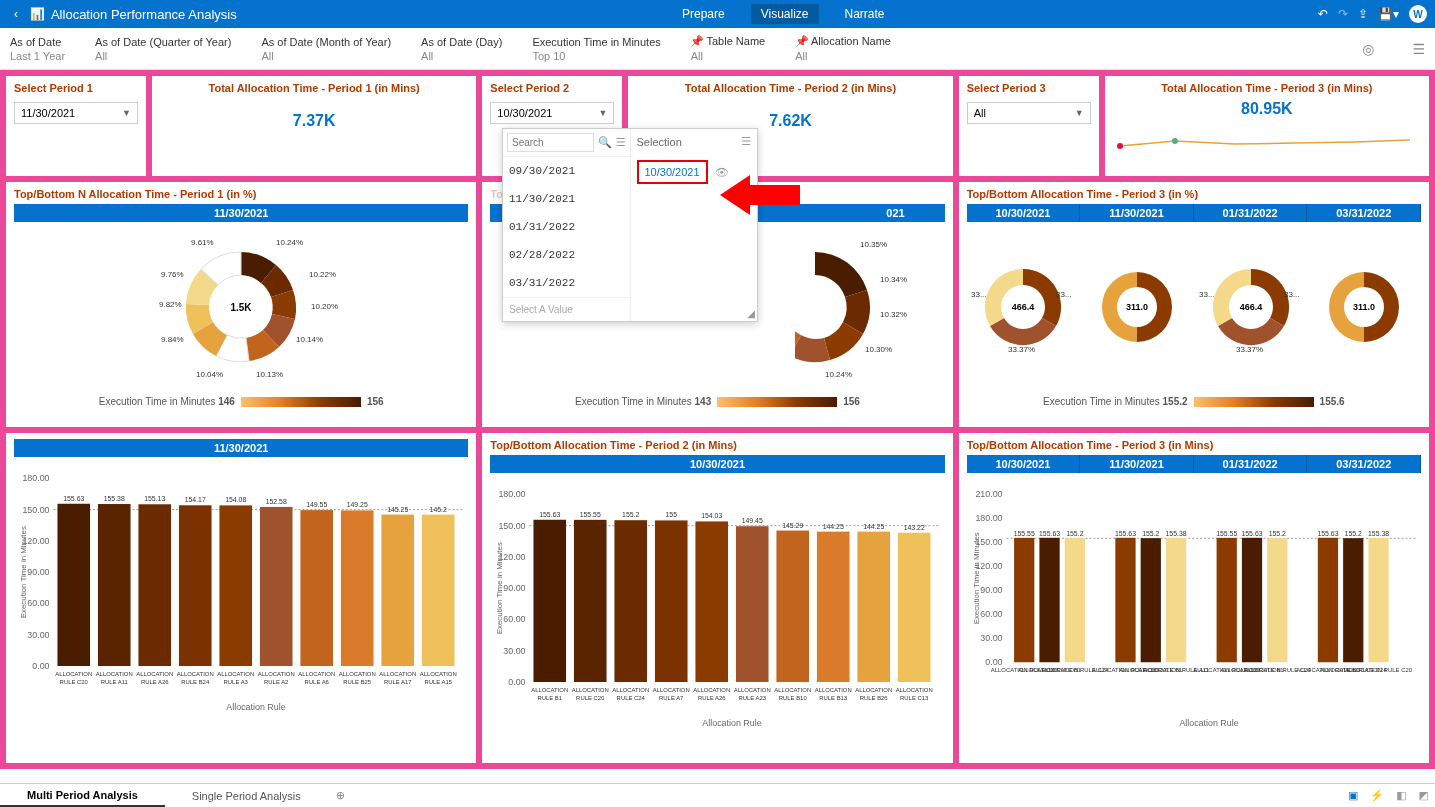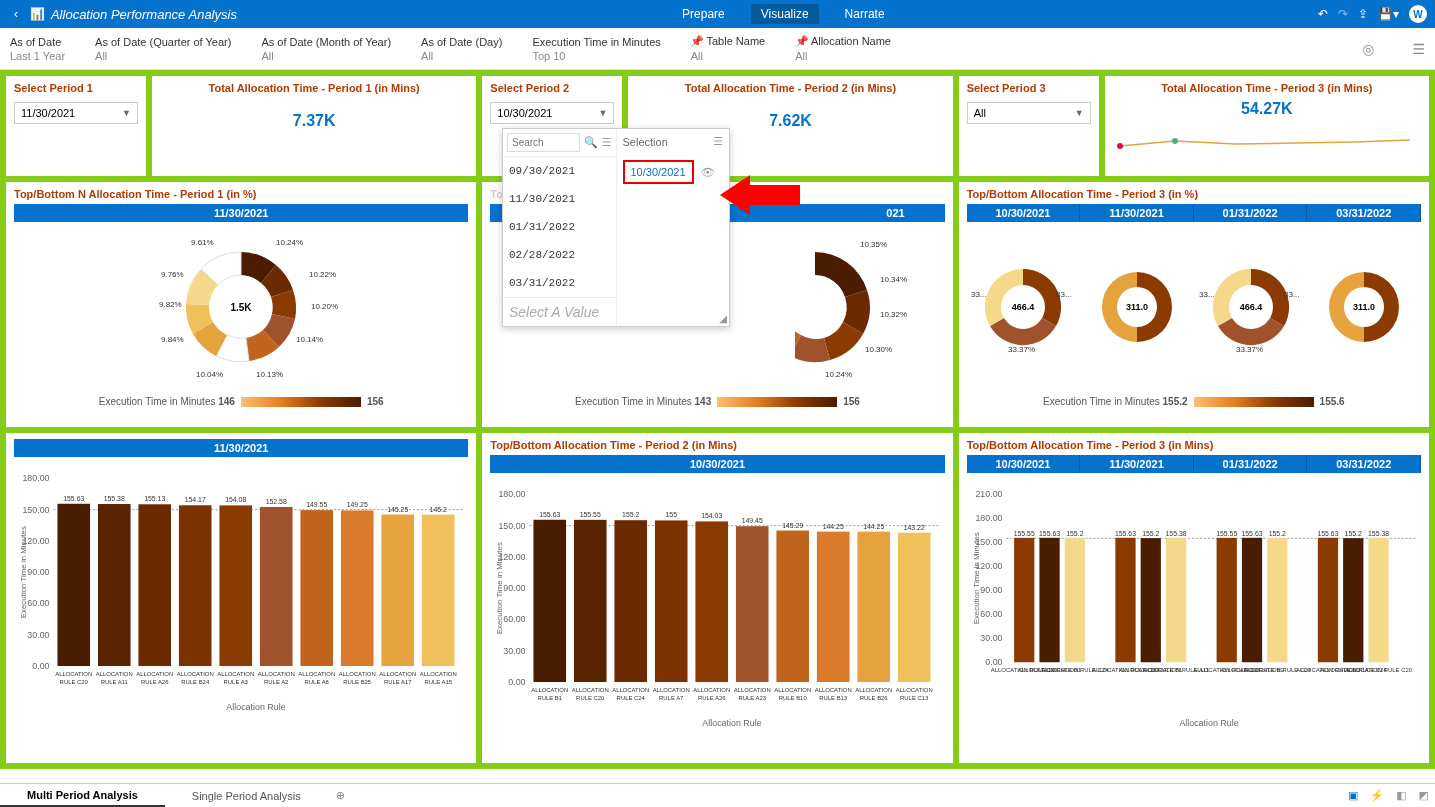--- a/index.html
+++ b/index.html
@@ -1,36 +1,36 @@
 <!DOCTYPE html>
 <html><head>
 <meta charset="utf-8">
 <style>
 * { margin:0; padding:0; box-sizing:border-box; font-family:Arial,Helvetica,sans-serif; }
 body { background:#fff; width:1435px; height:807px; overflow:hidden; position:relative; }
 .topbar { background:#0572ce; height:28px; display:flex; align-items:center; color:#fff; font-size:12px; padding:0 8px; }
 .topbar .back { width:16px; text-align:center; cursor:pointer; }
 .topbar .chart-ico { margin:0 6px; }
-.topbar .title { flex:0 0 auto; font-size:13px; margin-right:12px;font-style:italic; }
+.topbar .title { flex:0 0 auto; font-size:13px; margin-right:12px; }
 .topbar .tabs { flex:1; display:flex; justify-content:center; gap:16px; }
 .topbar .tab { padding:3px 10px; border-radius:2px; cursor:pointer; }
 .topbar .tab.active { background:#045a9e; }
 .topbar .right-icons { display:flex; gap:10px; align-items:center; }
 .topbar .right-icons span { cursor:pointer; }
 .topbar .avatar { width:18px; height:18px; border-radius:50%; background:#fff; color:#0572ce; display:flex; align-items:center; justify-content:center; font-size:10px; font-weight:bold; }
 
 .filterbar { height:42px; display:flex; align-items:center; padding:4px 10px; border-bottom:1px solid #ddd; font-size:11px; gap:30px; }
 .filterbar .filter { display:flex; flex-direction:column; gap:2px; }
 .filterbar .filter .fname { color:#333; }
 .filterbar .filter .fval { color:#888; }
 .filterbar .pin { color:#0572ce; margin-right:2px; }
 .filterbar .spacer { flex:1; }
 .filterbar .ricon { color:#888; cursor:pointer; font-size:14px; margin-left:8px; }
 
-.grid { display:grid; grid-template-columns: repeat(3, 1fr); grid-template-rows: 100px 245px 330px; gap:6px; padding:6px; background:#84cc16; }
+.grid { display:grid; grid-template-columns: repeat(3, 1fr); grid-template-rows: 100px 245px 330px; gap:6px; padding:6px; background:#ec4899; }
 .row1 { display:grid; grid-template-columns: 140px 1fr; gap:6px; }
 .card { background:#fff; padding:6px 8px; position:relative; }
 .card-title { color:#b23c00; font-size:11px; font-weight:bold; margin-bottom:4px; }
 .big-num { color:#0572ce; font-size:16px; font-weight:bold; text-align:center; margin-top:18px; }
 .select-lbl { color:#b23c00; font-size:11px; font-weight:bold; margin-bottom:8px; display:block; }
 .dropdown { border:1px solid #ccc; padding:4px 6px; font-size:11px; display:flex; justify-content:space-between; align-items:center; cursor:pointer; background:#fff; }
 .dropdown .caret { color:#666; font-size:9px; }
 
 .chart-head { background:#0572ce; color:#fff; text-align:center; font-size:11px; padding:3px 0; font-weight:bold; }
 .chart-head-row { display:flex; }
@@ -49,26 +49,26 @@
 .barchart { height:260px; display:flex; flex-direction:column; }
 .bars-svg { flex:1; }
 .axis-lbl { font-size:9px; fill:#666; }
 .bar-val { font-size:7px; fill:#333; text-anchor:middle; }
 .bar-cat { font-size:6px; fill:#333; text-anchor:middle; }
 .ylabel { font-size:8px; fill:#666; }
 .xlabel { font-size:9px; fill:#666; text-anchor:middle; }
 
 .spark { position:absolute; left:10px; right:10px; bottom:10px; height:40px; }
 
-.dropdown-panel { position:absolute; top:128px; left:502px; width:228px; background:#fff; border:1px solid #ccc; box-shadow:0 2px 8px rgba(0,0,0,.2); z-index:100; display:flex; font-size:11px; }
+.dropdown-panel { position:absolute; top:128px; left:502px; width:256px; background:#fff; border:1px solid #ccc; box-shadow:0 2px 8px rgba(0,0,0,.2); z-index:100; display:flex; font-size:11px; }
 .dropdown-panel .col { flex:1; border-right:1px solid #eee; }
 .dropdown-panel .searchrow { display:flex; align-items:center; padding:4px; border-bottom:1px solid #eee; gap:4px; }
 .dropdown-panel .searchrow input { flex:1; border:1px solid #ddd; padding:3px 4px; font-size:10px; width:60px; }
 .dropdown-panel .opt { padding:8px 6px; cursor:pointer; color:#333;font-family:Liberation Mono, monospace; }
-.dropdown-panel .hint { color:#aaa; font-style:italic; padding:6px; font-size:14px; border-top:1px solid #eee; }
+.dropdown-panel .hint { color:#aaa; padding:6px; font-size:10px; border-top:1px solid #eee; }
 .dropdown-panel .sel-head { padding:6px; color:#666; display:flex; justify-content:space-between; align-items:center; }
 .dropdown-panel .sel-val { margin:6px 0px 6px 0px; padding:4px 6px; border:2px solid #e60000; color:#0572ce; display:inline-block; }
 .dropdown-panel .eye { color:#999; margin-left:4px; }
 .dropdown-panel .resize { position:absolute; right:2px; bottom:2px; font-size:10px; color:#999; cursor:nwse-resize; }
 
 .red-arrow { position:absolute; top:170px; left:720px; z-index:101; }
 .red-arrow svg { display:block; }
 
 .bottom-tabs { position:absolute; bottom:0; left:0; right:0; height:24px; border-top:1px solid #ccc; display:flex; align-items:center; font-size:11px; background:#fff; }
 .bottom-tabs .btab { padding:4px 27px; cursor:pointer; color:#555; }
@@ -168,21 +168,21 @@
   <div class="row1">
     <div class="card">
       <span class="select-lbl">Select Period 3</span>
       <div class="dropdown">
         <span>All</span>
           <span class="caret">▼</span>
       </div>
     </div>
     <div class="card">
       <div class="card-title" style="text-align:center">Total Allocation Time - Period 3 (in Mins)</div>
-      <div class="big-num" style="margin-top:6px">54.27K</div>
+      <div class="big-num" style="margin-top:6px">80.95K</div>
       <svg class="spark" viewBox="0 0 300 40">
         <polyline points="5,20 60,15 120,18 180,17 240,16 295,14" stroke="#e6a23c" stroke-width="1.5" fill="none"></polyline>
         <circle cx="5" cy="20" r="3" fill="#d14"></circle>
           <circle cx="60" cy="15" r="3" fill="#5a8"></circle>
       </svg>
     </div>
   </div>
 
   <div class="card">
     <div class="card-title">Top/Bottom N Allocation Time - Period 1 (in %)</div>

